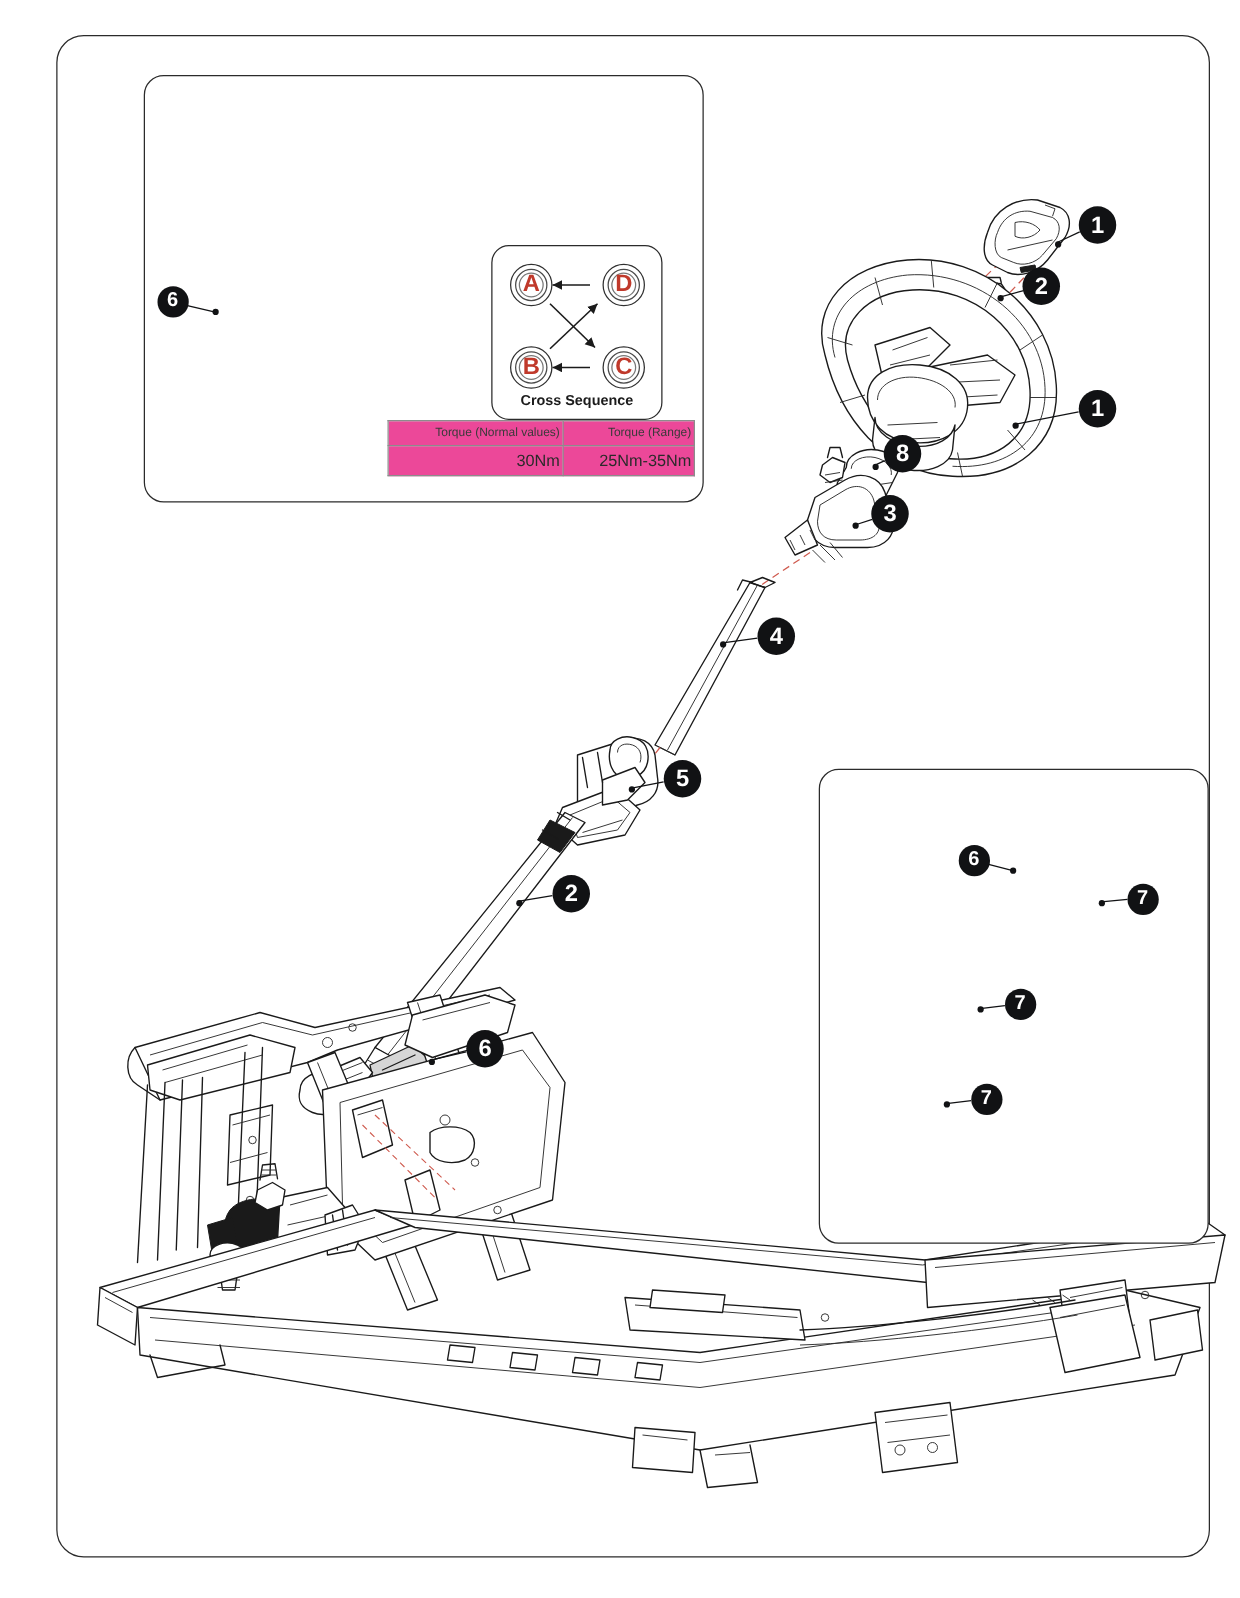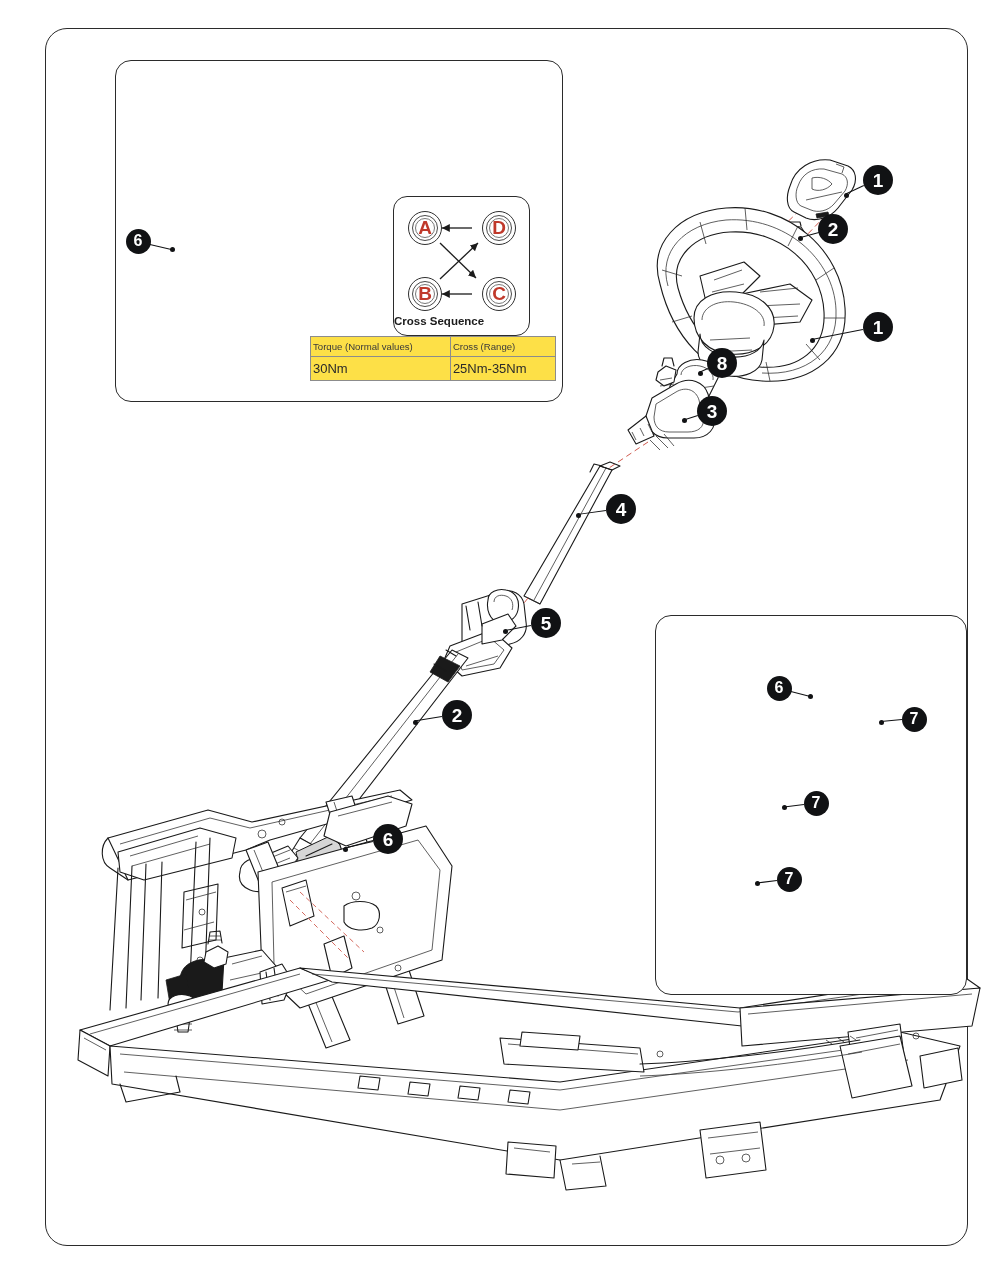--- a/index.html
+++ b/index.html
@@ -34,28 +34,28 @@
      box-sizing:border-box;}
   .nut{position:absolute;width:34px;height:34px;border-radius:50%;
      border:1.4px solid #303030;background:#fff;
      display:flex;align-items:center;justify-content:center;
      font-size:19px;font-weight:bold;color:#C0392B;box-sizing:border-box;}
   .nut:before{content:"";position:absolute;left:3px;top:3px;right:3px;bottom:3px;
      border:1.2px solid #4a4a4a;border-radius:50%;}
   .nut:after{content:"";position:absolute;left:6px;top:6px;right:6px;bottom:6px;
      border:1px solid #777;border-radius:50%;}
   .nut span{position:relative;z-index:2;}
-  #cross-label{position:absolute;left:0;right:0;bottom:8px;text-align:left;
+  #cross-label{position:absolute;left:0;right:0;bottom:8px;text-align:center;
      font-size:11.5px;font-weight:bold;color:#1b1b1b;}
 
   
   #torque-table{position:absolute;left:310px;top:336px;width:246px;z-index:30;
      border-collapse:collapse;background:#fff;font-size:9.6px;color:#3a3a3a;}
-  #torque-table td{border:1px solid #8c8c8c;text-align:left;padding:4px 2px;
-     background:#fde047;}
+  #torque-table td{border:1px solid #8c8c8c;text-align:right;padding:4px 2px;
+     background:#ec4899;}
   #torque-table tr.vals td{font-size:13px;color:#2a2a2a;}
 
   
   svg.art{position:absolute;left:0;top:0;width:992px;height:1278px;
      pointer-events:none;}
   .ln{fill:none;stroke:#1a1a1a;stroke-width:1.1;stroke-linejoin:round;
       stroke-linecap:round;}
   .ln-t{fill:none;stroke:#2b2b2b;stroke-width:0.75;}
   .ln-h{fill:none;stroke:#555;stroke-width:0.6;}
   .fillw{fill:#ffffff;stroke:#1a1a1a;stroke-width:1.1;stroke-linejoin:round;}
@@ -476,21 +476,21 @@
     <div class="nut" style="left:88px;top:80px;">
       <span>C</span>
       </div>
     <div id="cross-label">Cross Sequence</div>
   </div>
 
   <table id="torque-table">
     <tbody>
         <tr>
       <td>Torque (Normal values)</td>
-      <td>Cross (Range)</td>
+      <td>Torque (Range)</td>
     </tr>
     <tr class="vals">
       <td>30Nm</td>
       <td>25Nm-35Nm</td>
     </tr>
   </tbody>
     </table>
 
   <div id="callout-layer">
       <div class="lead" style="left: 864.418px; top: 186.367px; width: 20.3412px; transform: rotate(154.885deg);"></div>

